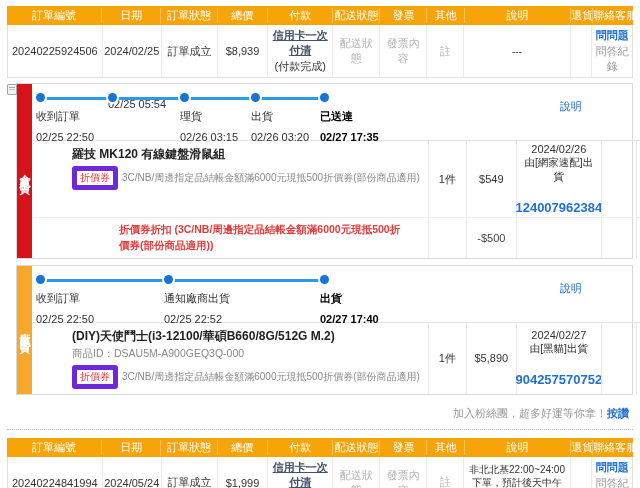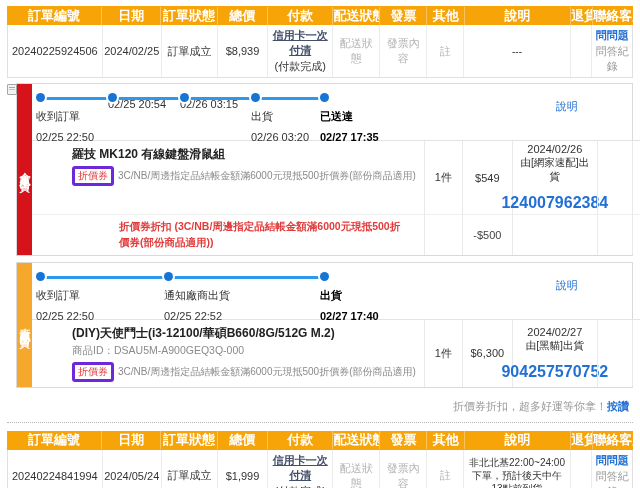--- a/index.html
+++ b/index.html
@@ -1,21 +1,21 @@
 <!DOCTYPE html>
 <html><head>
 <meta charset="utf-8">
 <style>
   html,body{margin:0;padding:0;background:#fff;}
   body{width:640px;height:488px;box-sizing:border-box;padding:6px 7px 0 7px;
        font-family:"Liberation Sans","DejaVu Sans",sans-serif;font-size:11px;color:#333;overflow:hidden;}
   
   .otable{width:626px;margin-bottom:5px;}
   .hrow{display:flex;background:#f7a408;height:19px;align-items:center;}
-  .hcell{color:#fff;font-weight:bold;font-size:13px;text-align:center;box-sizing:border-box;
+  .hcell{color:#fff;font-weight:normal;font-size:11px;text-align:center;box-sizing:border-box;
          border-left:1px solid rgba(255,255,255,.35);overflow:hidden;white-space:nowrap;}
   .hcell:first-child{border-left:none;}
   .vrow{display:flex;border:1px solid #e0e0e0;border-top:none;align-items:stretch;}
   .vcell{box-sizing:border-box;border-left:1px solid #ececec;display:flex;flex-direction:column;
          justify-content:center;align-items:center;text-align:center;padding:3px 2px;min-height:30px;}
   .vcell:first-child{border-left:none;}
   .c1{width:15%}.c2{width:9.5%}.c3{width:9%}.c4{width:8%}.c5{width:10.5%}.c6{width:7.5%}
   .c7{width:7.5%}.c8{width:6%}.c9{width:17%}.c10{width:3.5%}.c11{width:6.5%}
   .paylink{font-weight:bold;text-decoration:underline;color:#44506b;cursor:pointer;}
   .paysub{color:#333;margin-top:1px;}
@@ -51,26 +51,26 @@
   .pgrid{border-top:1px solid #e3e3e3;}
   .prow{display:flex;align-items:stretch;}
   .prow + .prow{border-top:1px solid #eee;}
   .pinfo{flex:1;padding:6px 8px 5px 8px;box-sizing:border-box;margin-left:32px;}
   .pcell{box-sizing:border-box;border-left:1px solid #e9e9e9;display:flex;flex-direction:column;
          justify-content:center;align-items:center;text-align:center;padding:2px 3px;}
   .colq{width:38px}.colp{width:50px}.cols{width:85px}.cole{width:35px}.colproof{width:43px}
   .pname{font-size:12px;font-weight:bold;color:#222;line-height:1.25;}
   .pid{color:#8a8a8a;font-size:10.5px;margin-top:3px;}
   .couponline{margin-top:4px;display:flex;align-items:center;}
-  .cbadge{border:3px solid #6d28d9;color:#e23b3b;border-radius:3px;font-size:10px;
+  .cbadge{border:5px solid #6d28d9;color:#e23b3b;border-radius:3px;font-size:10px;
           padding:0 3px;line-height:14px;margin-right:4px;white-space:nowrap;}
   .ctext{color:#8a8a8a;font-size:10px;white-space:nowrap;overflow:hidden;}
   .shipdate{font-size:11px;color:#333;}
   .carrier{font-size:10.5px;color:#333;margin-top:1px;}
-  .trackno{font-size:16px;font-weight:bold;color:#2270d3;margin-top:10px;cursor:pointer;}
+  .trackno{font-size:13px;font-weight:bold;color:#2270d3;margin-top:16px;cursor:pointer;}
   .prooflink{color:#2270d3;font-size:11px;line-height:1.3;cursor:pointer;}
   .dtext{color:#e23b3b;font-size:10.5px;font-weight:bold;line-height:1.5;
          padding:4px 20px 4px 55px;box-sizing:border-box;}
   .damount{color:#444;font-size:11px;}
   
   .fanline{text-align:right;color:#999;font-size:11px;padding:5px 4px 2px 0;}
   .likelink{color:#2270d3;font-weight:bold;cursor:pointer;}
   .dotsep{border-top:1px dotted #b5b5b5;margin:6px 0 8px 0;}
 </style>
 </head>
@@ -128,24 +128,25 @@
     <div class="dbody">
       <div class="tracker">
         <div class="tline" style="left:8px;width:285px;"></div>
         <div class="stage" style="left:4px;">
           <span class="dot"></span>
           <div class="slbl">收到訂單</div>
           <div class="stime">02/25 22:50</div>
         </div>
         <div class="stage" style="left:76px;">
           <span class="dot"></span>
-          <div class="stime">02/25 20:54</div>
+          <div class="stime">02/25 05:54</div>
         </div>
         <div class="stage" style="left:148px;">
           <span class="dot"></span>
+          <div class="slbl">理貨</div>
           <div class="stime">02/26 03:15</div>
         </div>
         <div class="stage" style="left:219px;">
           <span class="dot"></span>
           <div class="slbl">出貨</div>
           <div class="stime">02/26 03:20</div>
         </div>
         <div class="stage final" style="left:288px;">
           <span class="dot"></span>
           <div class="slbl">已送達</div>
@@ -220,39 +221,39 @@
         <div class="prow" style="min-height:52px;">
           <div class="pinfo">
             <div class="pname">(DIY)天使鬥士(i3-12100/華碩B660/8G/512G M.2)</div>
             <div class="pid"><span>商品ID：</span><span>DSAU5M-A900GEQ3Q-000</span></div>
             <div class="couponline">
               <span class="cbadge">折價券</span>
               <span class="ctext">3C/NB/周邊指定品結帳金額滿6000元現抵500折價券(部份商品適用)</span>
             </div>
           </div>
           <div class="pcell colq">1件</div>
-          <div class="pcell colp">$6,300</div>
+          <div class="pcell colp">$5,890</div>
           <div class="pcell cols">
             <span class="shipdate">2024/02/27</span>
             <span class="carrier">由[黑貓]出貨</span>
             <span class="trackno">904257570752</span>
           </div>
           <div class="pcell cole"></div>
           <div class="pcell cole"></div>
           <div class="pcell colproof">
               <span class="prooflink">購買證明</span>
             </div>
         </div>
       </div>
     </div>
   </div>
 </div>
 
 <div class="fanline">
-  <span>折價券折扣，超多好運等你拿！</span><span class="likelink">按讚</span>
+  <span>加入粉絲團，超多好運等你拿！</span><span class="likelink">按讚</span>
 </div>
 <div class="dotsep"></div>
 
 <div class="otable">
   <div class="hrow">
     <div class="hcell c1">訂單編號</div>
     <div class="hcell c2">日期</div>
     <div class="hcell c3">訂單狀態</div>
     <div class="hcell c4">總價</div>
     <div class="hcell c5">付款</div>

